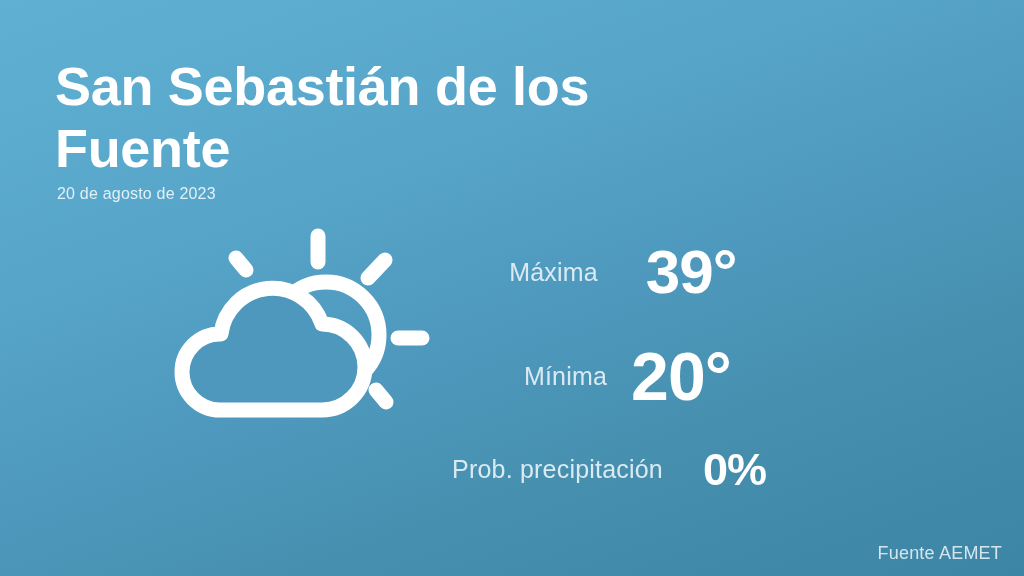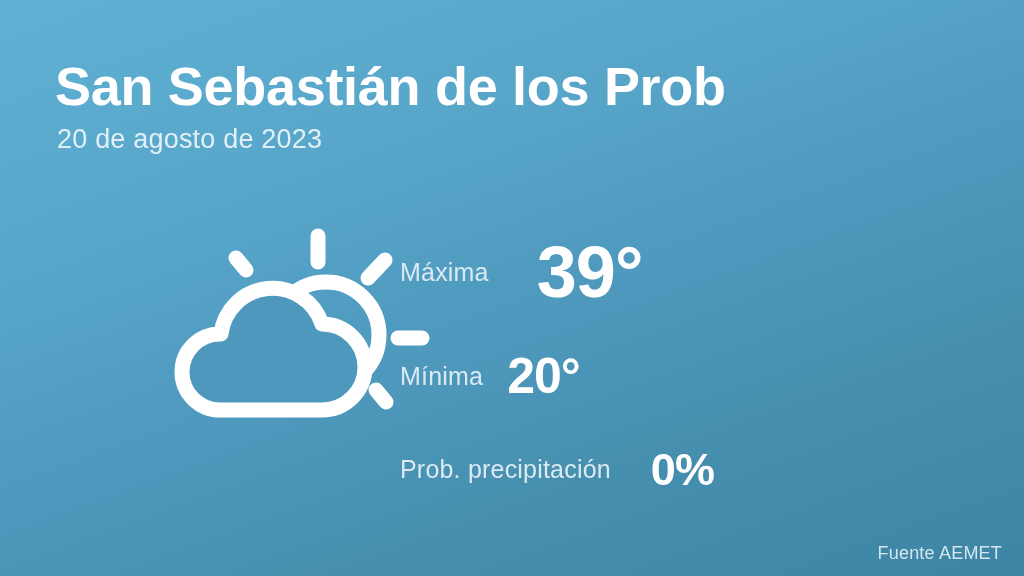--- a/index.html
+++ b/index.html
@@ -39,21 +39,21 @@
     margin: 0;
     font-size: 54px;
     font-weight: 700;
     line-height: 1.14;
     color: #ffffff;
     letter-spacing: -0.3px;
     white-space: pre-line;
   }
   .date-line {
     margin: 6px 0 0 2px;
-    font-size: 27px;
+    font-size: 16px;
     font-weight: 300;
     color: #e2eff6;
     letter-spacing: 0.2px;
   }
 
   
   .icon-wrap {
     position: absolute;
     left: 150px;
     top: 218px;
@@ -70,21 +70,21 @@
   .readings {
     position: absolute;
     left: 400px;
     top: 222px;
     width: 560px;
   }
   .reading-row {
     position: relative;
     display: flex;
     align-items: center;
-    justify-content: flex-start;
+    justify-content: center;
   }
   .reading-row.max-row   { height: 100px; }
   .reading-row.min-row   { height: 108px; }
   .reading-row.precip-row{ height: 78px; }
 
   .reading-label {
     font-size: 25px;
     font-weight: 300;
     color: #dbeaf2;
     letter-spacing: 0.2px;
@@ -96,26 +96,26 @@
     font-weight: 700;
     white-space: nowrap;
     text-align: left;
     letter-spacing: -1px;
   }
   .max-row .reading-label  { margin-right: 48px; }
   .min-row .reading-label  { margin-right: 24px; }
   .precip-row .reading-label { margin-right: 40px; }
 
   .max-row .reading-value {
-    font-size: 72px;
+    font-size: 62px;
     line-height: 1;
     width: 205px;
   }
   .min-row .reading-value {
-    font-size: 50px;
+    font-size: 68px;
     line-height: 1;
     width: 205px;
   }
   .precip-row .reading-value {
     font-size: 45px;
     line-height: 1;
     width: 205px;
   }
 
   
@@ -128,21 +128,21 @@
     color: #d3e6ef;
     letter-spacing: 0.2px;
   }
 </style>
 </head>
 <body>
 
 <div id="weather-card">
 
   <div class="header">
-    <h1 class="city-title">San Sebastián de los Prob</h1>
+    <h1 class="city-title">San Sebastián de los Fuente</h1>
     <div class="date-line">20 de agosto de 2023</div>
   </div>
 
   <div class="icon-wrap">
     <svg viewBox="0 0 290 230" xmlns="http://www.w3.org/2000/svg">
       <g fill="none" stroke="#ffffff" stroke-linecap="round" stroke-linejoin="round">
 
         <line x1="168" y1="18" x2="168" y2="44" stroke-width="15"></line>
         <line x1="86" y1="40" x2="96" y2="52" stroke-width="15"></line>
         <line x1="235" y1="42" x2="218" y2="60" stroke-width="15"></line>

